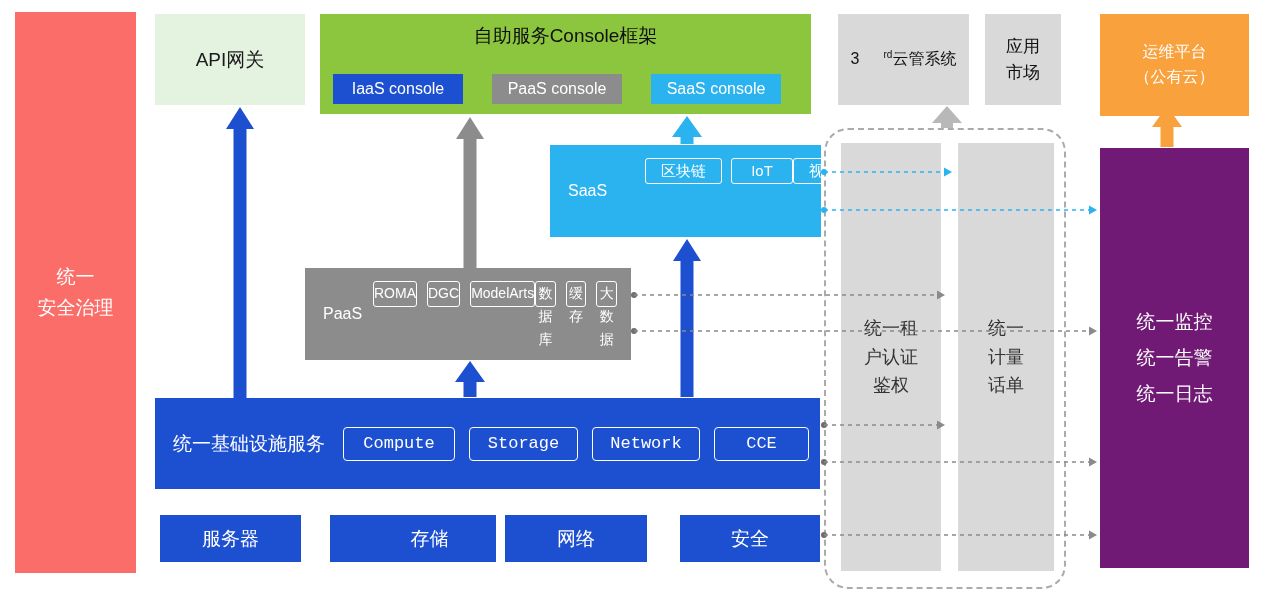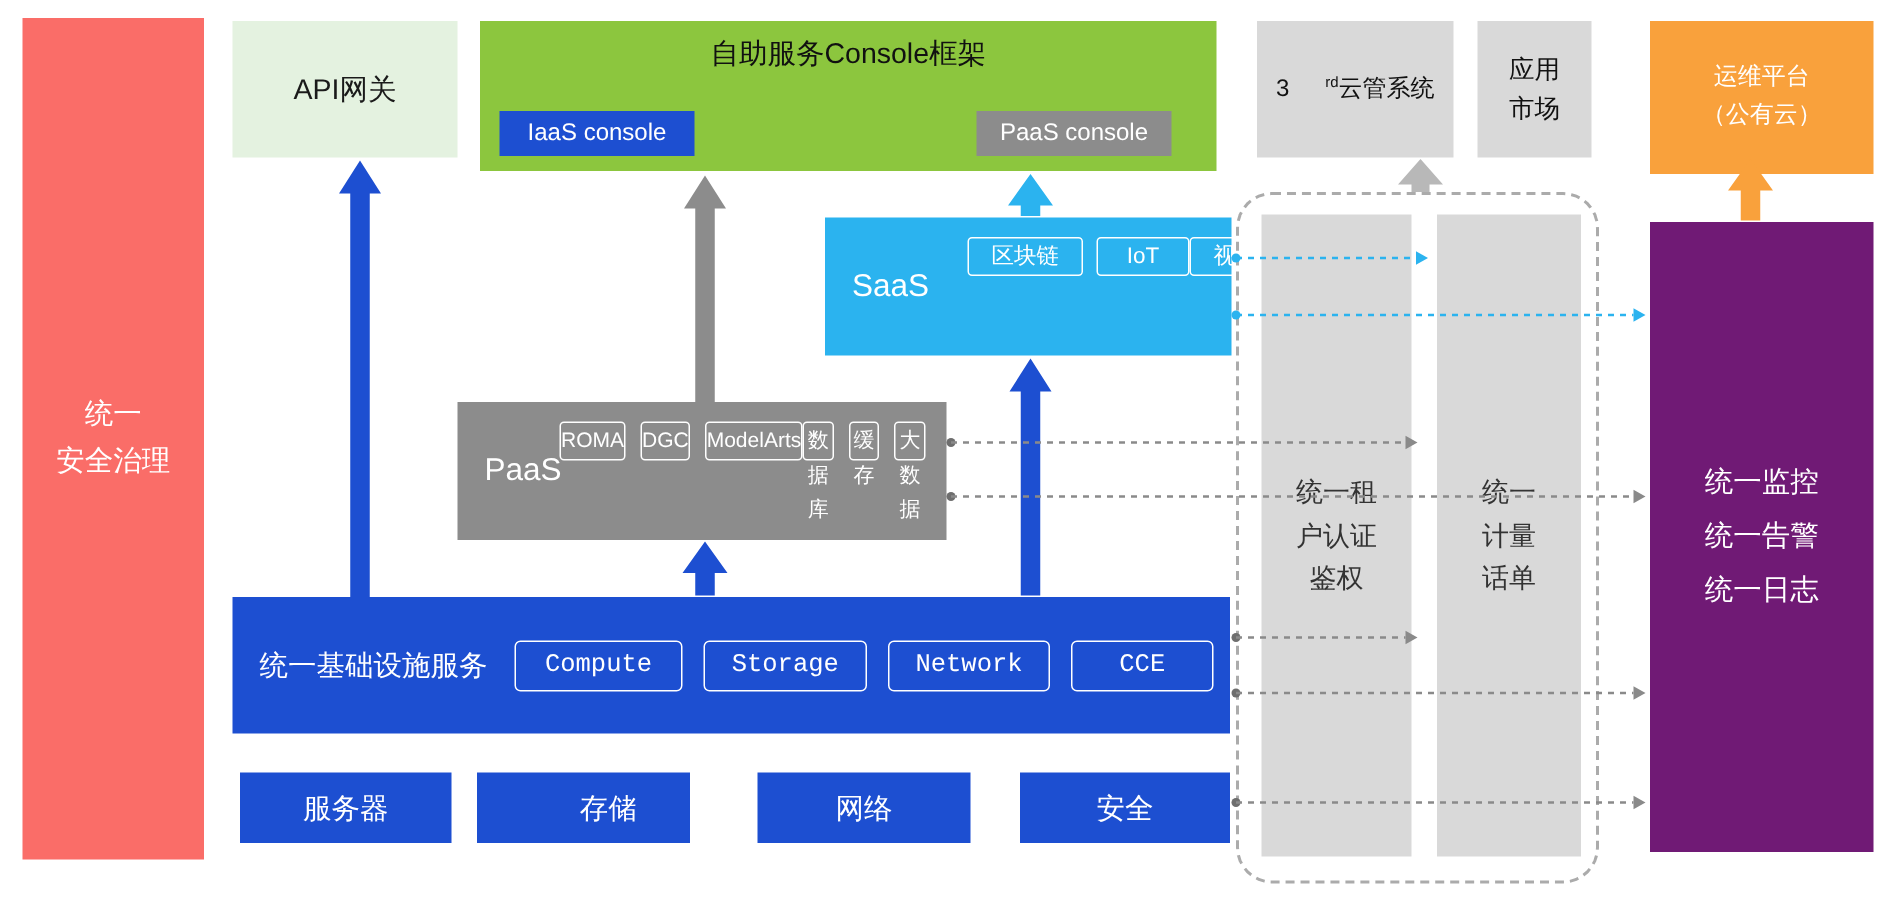--- a/index.html
+++ b/index.html
@@ -23,42 +23,42 @@
   .third-party   { left: 838px; top: 14px; width: 131px; height: 91px; background: #D9D9D9; color: #111; font-size: 16px; }
   .third-party sup { font-size: 10px; margin-left: 24px; }
   .app-market    { left: 985px; top: 14px; width: 76px;  height: 91px; background: #D9D9D9; color: #111; font-size: 17px; line-height: 1.5; }
   .ops-platform  { left: 1100px; top: 14px; width: 149px; height: 102px; background: #F9A13C; color: #fff; font-size: 16px; line-height: 1.55; }
 
   
   .saas-box { left: 550px; top: 145px; width: 271px; height: 92px; background: #2BB3EF; }
   .paas-box { left: 305px; top: 268px; width: 326px; height: 92px; background: #8C8C8C; }
   .infra-box{ left: 155px; top: 398px; width: 665px; height: 91px; background: #1D4FD1; font-family: Liberation Mono, monospace; }
 
-  .block-label { position: absolute; left: 18px; top: 50%; transform: translateY(-50%); color: #fff; font-size: 21px; }
+  .block-label { position: absolute; left: 18px; top: 50%; transform: translateY(-50%); color: #fff; font-size: 16px; }
   .infra-label { font-size: 19px; }
 
   .chip-rows { position: absolute; top: 13px; bottom: 13px; display: flex; flex-direction: row; justify-content: flex-start; }
   .saas-box .chip-rows { left: 95px; right: 14px; }
   .paas-box .chip-rows { left: 68px; right: 14px; }
   .chip-row { display: flex; gap: 10px; }
   .saas-box .chip-row { gap: 9px; }
 
   .wchip { border: 1.5px solid #fff; border-radius: 3px; color: #fff; text-align: center; box-sizing: border-box; }
   .saas-box .wchip { height: 26px; line-height: 23px; font-size: 15px; }
   .paas-box .wchip { height: 26px; line-height: 23px; font-size: 14px; flex: 1; }
   .w77 { width: 77px; } .w62 { width: 62px; }
 
   .infra-chips { position: absolute; left: 188px; top: 50%; transform: translateY(-50%); display: flex; gap: 14px; }
   .infra-chip { border: 1.5px solid #fff; border-radius: 4px; color: #fff; font-size: 17px; height: 34px; line-height: 31px; text-align: center; box-sizing: border-box; }
   .iw1 { width: 112px; } .iw2 { width: 109px; } .iw3 { width: 108px; } .iw4 { width: 95px; }
 
   
   .bottom-box { top: 515px; height: 47px; background: #1D4FD1; color: #fff; font-size: 19px; }
   .bb1 { left: 160px; width: 141px; }
-  .bb2 { left: 318px; width: 142px; padding-left: 33px; }
+  .bb2 { left: 330px; width: 166px; padding-left: 33px; }
   .bb3 { left: 505px; width: 142px; }
   .bb4 { left: 680px; width: 140px; text-align: right; }
 
   
   .dashed-frame { left: 824px; top: 128px; width: 242px; height: 461px; border: 2px dashed #ABABAB; border-radius: 24px; }
   .auth-bar     { left: 841px; top: 143px; width: 100px; height: 428px; background: #D9D9D9; color: #333; font-size: 18px; line-height: 1.6; }
   .metering-bar { left: 958px; top: 143px; width: 96px;  height: 428px; background: #D9D9D9; color: #333; font-size: 18px; line-height: 1.6; }
   .monitor-bar  { left: 1100px; top: 148px; width: 149px; height: 420px; background: #701a75; color: #fff; font-size: 19px; line-height: 1.9; }
 
   .overlay { position: absolute; left: 0; top: 0; width: 1265px; height: 605px; pointer-events: none; z-index: 5; }
@@ -75,20 +75,21 @@
 
   <div class="abs center api-gateway">
     <span>API网关</span>
   </div>
 
   <div class="abs console-frame">
     <div class="console-title">自助服务Console框架</div>
     <div class="console-row">
       <div class="console-chip chip-iaas">IaaS console</div>
       <div class="console-chip chip-paas">PaaS console</div>
+      <div class="console-chip chip-saas">SaaS console</div>
     </div>
   </div>
 
   <div class="abs center third-party">
     <span><span>3</span><sup>rd</sup><span>云管系统</span></span>
   </div>
 
   <div class="abs center app-market">
     <span class="prewrap">应用
 市场</span>

